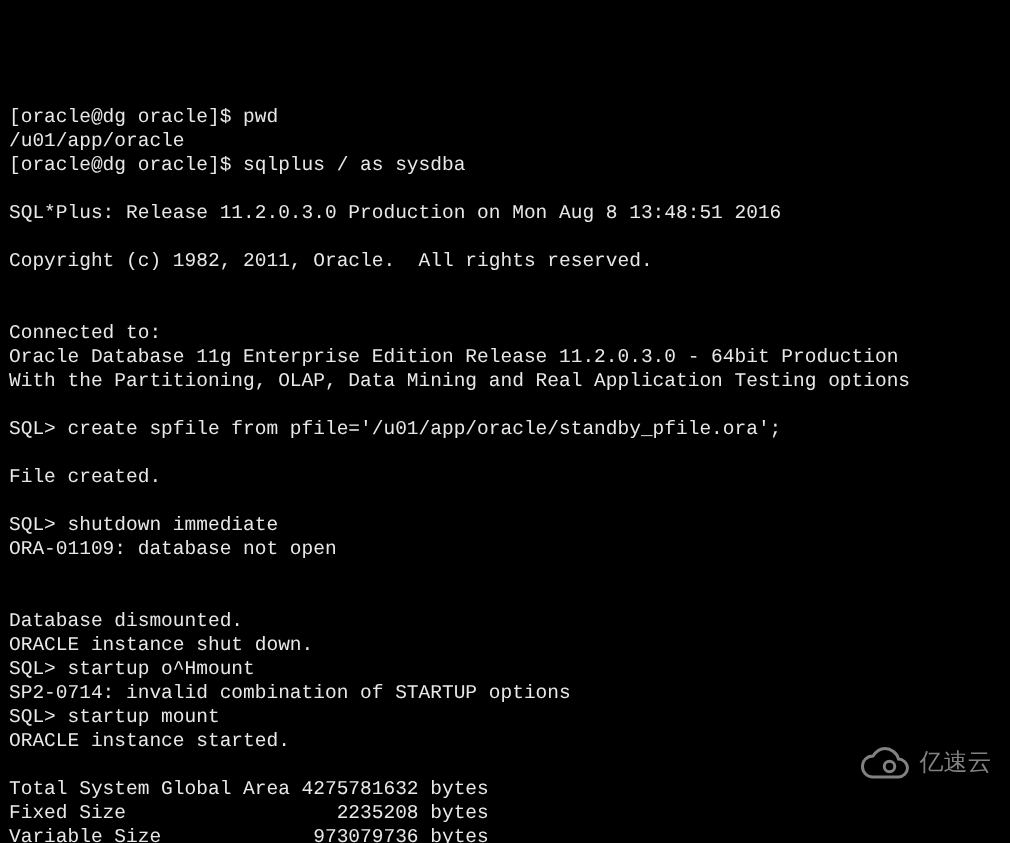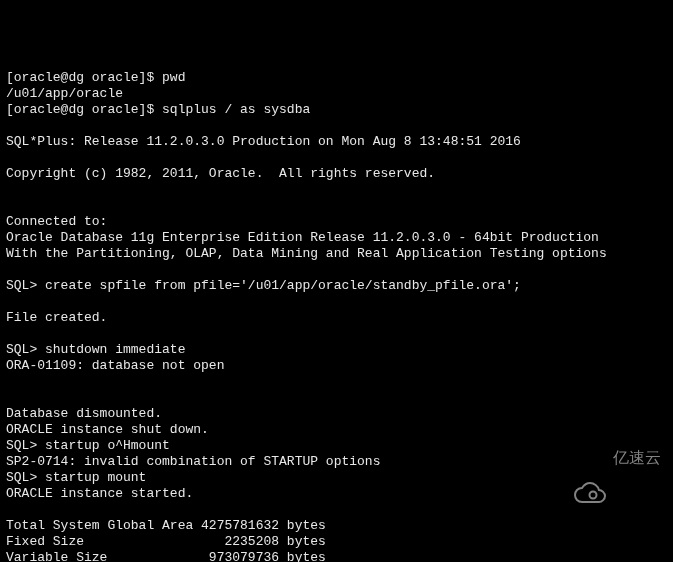--- a/index.html
+++ b/index.html
@@ -20,23 +20,23 @@
       position: relative;
       overflow: hidden;
     }
     .term-line {
       display: block;
       min-height: 16px;
     }
     .watermark {
       position: absolute;
       right: 12px;
-      bottom: 26px;
+      bottom: 10px;
       display: flex;
-      align-items: flex-start;
+      align-items: center;
       gap: 6px;
       opacity: 0.85;
     }
     .watermark svg {
       display: block;
     }
     .watermark-text {
       font-family: "Microsoft YaHei", Arial, sans-serif;
       font-size: 16px;
       color: #999;

